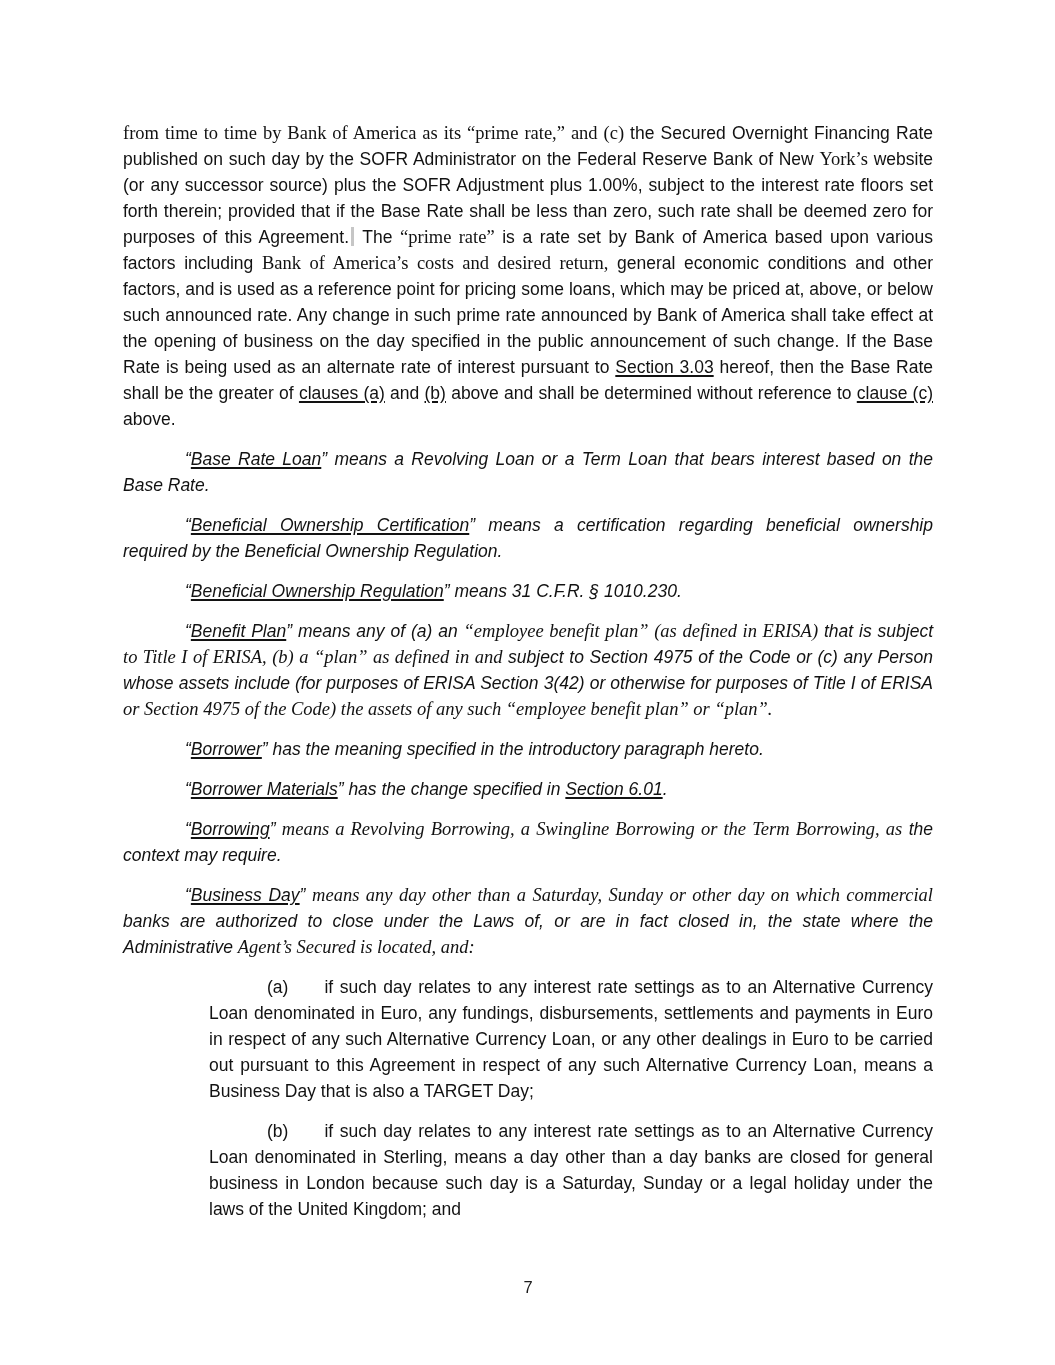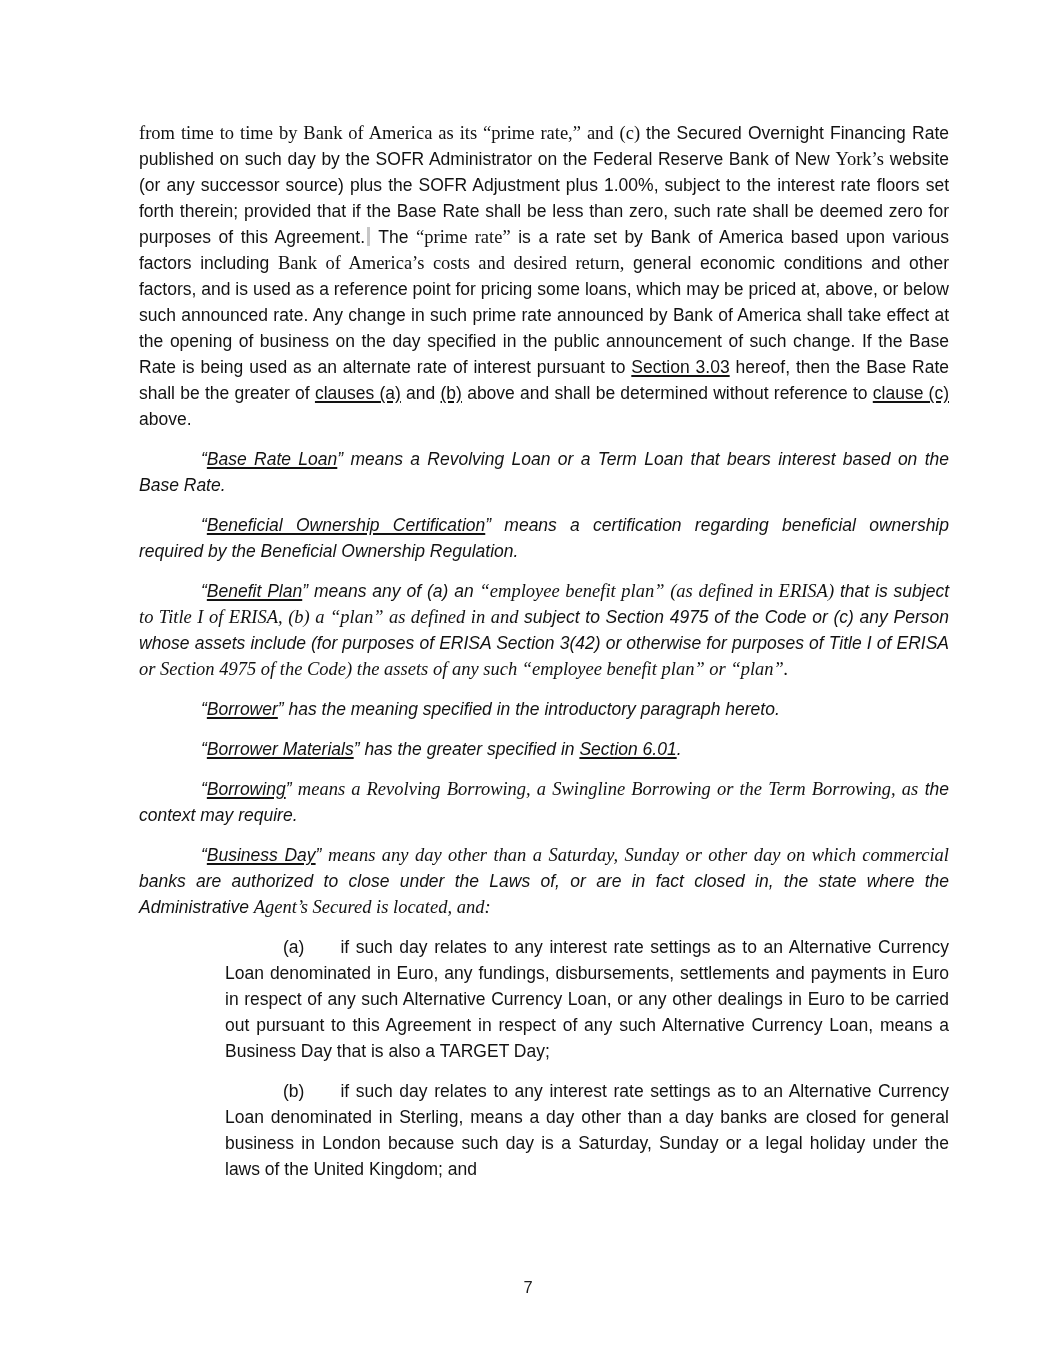--- a/index.html
+++ b/index.html
@@ -11,21 +11,21 @@
     position: relative;
     width: 1055px;
     height: 1365px;
     background: #ffffff;
     overflow: hidden;
     font-family: "Liberation Sans", sans-serif;
     color: #121212;
   }
   .body-text {
     position: absolute;
-    left: 139px;
+    left: 123px;
     top: 120px;
     width: 810px;
     font-size: 17.5px;
     line-height: 26px;
     text-align: justify;
   }
   p.para {
     margin: 0 0 14px 0;
     padding: 0;
   }
@@ -67,22 +67,23 @@
   }
 </style>
 </head>
 <body>
 
 <div class="page">
   <div class="body-text">
       <p class="para cont"><span class="serif">from time to time by Bank of America as its “prime rate,” and (c) </span><span>the Secured Overnight Financing Rate published on such day by the SOFR Administrator on the Federal Reserve Bank of New </span><span class="serif">York’s</span><span> website (or any successor source) plus the SOFR Adjustment plus 1.00%, subject to the interest rate floors set forth therein; provided that if the Base Rate shall be less than zero, such rate shall be deemed zero for purposes of this Agreement.</span><span class="caret-mark"></span><span> The </span><span class="serif">“prime rate”</span><span> is a rate set by Bank of America based upon various factors including </span><span class="serif">Bank of America’s costs and desired return,</span><span> general economic conditions and other factors, and is used as a reference point for pricing some loans, which may be priced at, above, or below such announced rate. Any change in such prime rate announced by Bank of America shall take effect at the opening of business on the day specified in the public announcement of such change. If the Base Rate is being used as an alternate rate of interest pursuant to </span><span class="und">Section 3.03</span><span> hereof, then the Base Rate shall be the greater of </span><span class="und">clauses (a)</span><span> and </span><span class="und">(b)</span><span> above and shall be determined without reference to </span><span class="und">clause (c)</span><span> above.</span></p>
       <p class="para definition"><span>“</span><span class="und">Base Rate Loan</span><span>” means a Revolving Loan or a Term Loan that bears interest based on the Base Rate.</span></p>
       <p class="para definition"><span>“</span><span class="und">Beneficial Ownership Certification</span><span>” means a certification regarding beneficial ownership required by the Beneficial Ownership Regulation.</span></p>
+      <p class="para definition"><span>“</span><span class="und">Beneficial Ownership Regulation</span><span>” means 31 C.F.R. § 1010.230.</span></p>
       <p class="para definition"><span>“</span><span class="und">Benefit Plan</span><span>” means any of (a) an </span><span class="serif">“employee benefit plan” (as defined in ERISA)</span><span> that is subject </span><span class="serif">to Title I of ERISA, (b) a “plan” as defined in and</span><span> subject to Section 4975 of the Code or (c) any Person whose assets include (for purposes of ERISA Section 3(42) or otherwise for purposes of Title I of ERISA </span><span class="serif">or Section 4975 of the Code) the assets of any such “employee benefit plan” or “plan”.</span></p>
       <p class="para definition"><span>“</span><span class="und">Borrower</span><span>” has the meaning specified in the introductory paragraph hereto.</span></p>
-      <p class="para definition"><span>“</span><span class="und">Borrower Materials</span><span>” has the greater specified in </span><span class="und">Section 6.01</span><span>.</span></p>
+      <p class="para definition"><span>“</span><span class="und">Borrower Materials</span><span>” has the change specified in </span><span class="und">Section 6.01</span><span>.</span></p>
       <p class="para definition"><span>“</span><span class="und">Borrowing</span><span>” </span><span class="serif">means a Revolving Borrowing, a Swingline Borrowing or the Term Borrowing, as</span><span> the context may require.</span></p>
       <p class="para definition"><span>“</span><span class="und">Business Day</span><span>” </span><span class="serif">means any day other than a Saturday, Sunday or other day on which commercial</span><span> banks are authorized to close under the Laws of, or are in fact closed in, the state where the Administrative </span><span class="serif">Agent’s Secured is located, and:</span></p>
       <p class="para sub"><span>(a)</span><span class="tabgap"></span><span>if such day relates to any interest rate settings as to an Alternative Currency Loan denominated in Euro, any fundings, disbursements, settlements and payments in Euro in respect of any such Alternative Currency Loan, or any other dealings in Euro to be carried out pursuant to this Agreement in respect of any such Alternative Currency Loan, means a Business Day that is also a TARGET Day;</span></p>
       <p class="para sub"><span>(b)</span><span class="tabgap"></span><span>if such day relates to any interest rate settings as to an Alternative Currency Loan denominated in Sterling, means a day other than a day banks are closed for general business in London because such day is a Saturday, Sunday or a legal holiday under the laws of the United Kingdom; and</span></p>
     </div>
   <div class="page-number">7</div>
 </div>
 
 </body></html>

